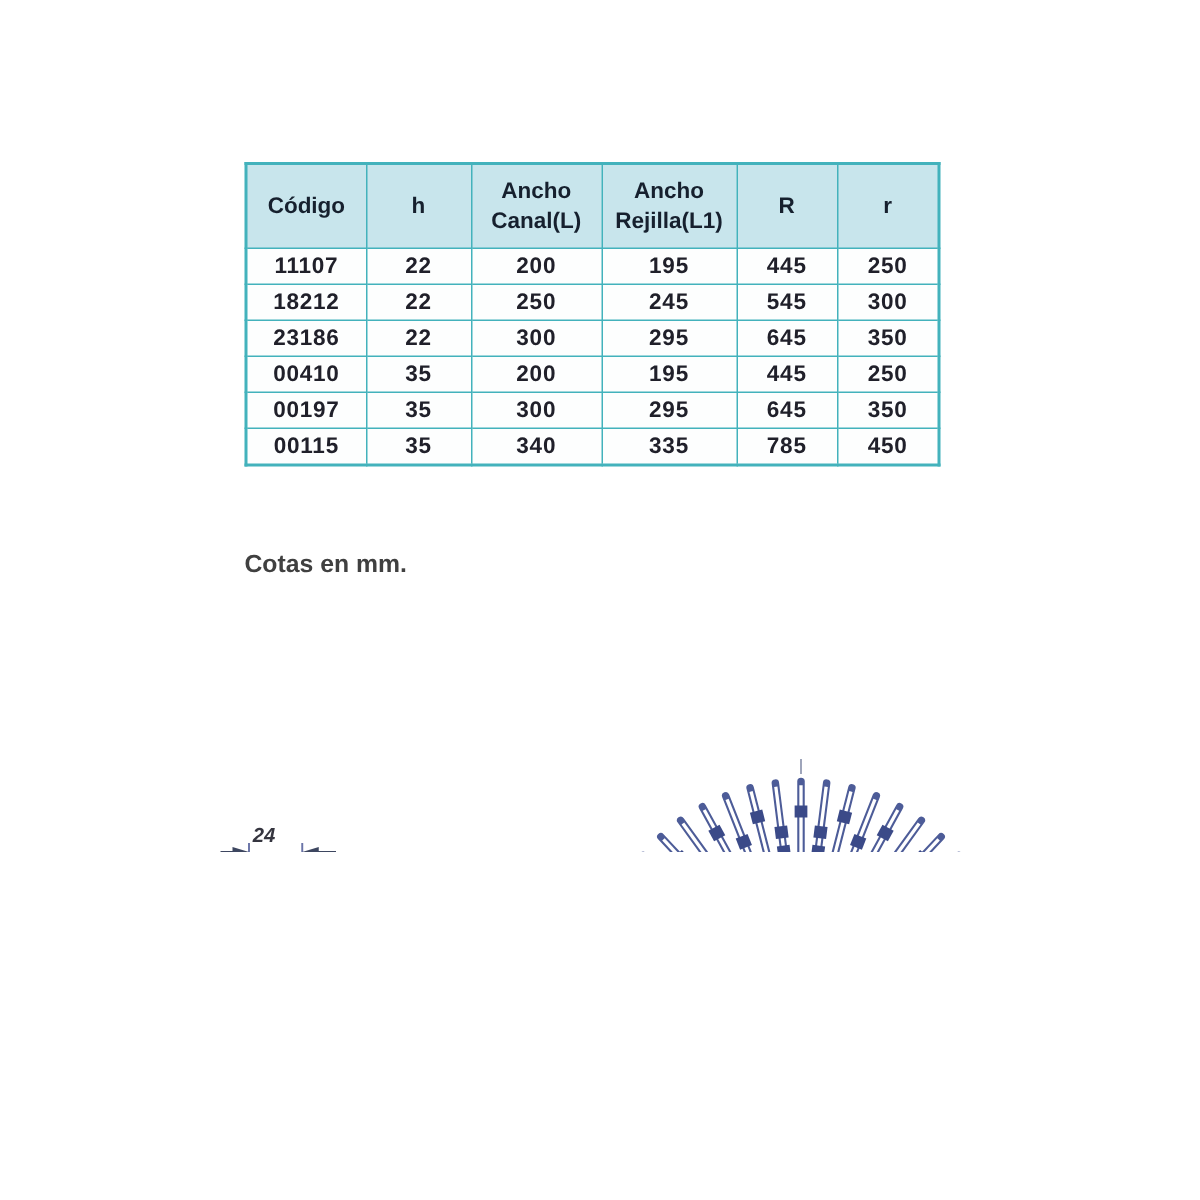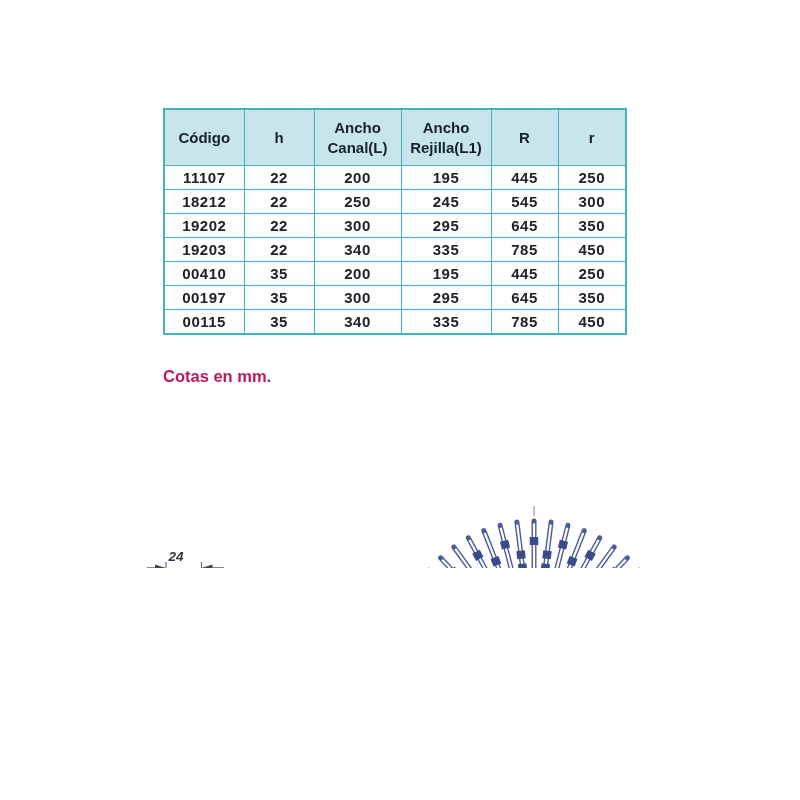--- a/index.html
+++ b/index.html
@@ -8,21 +8,21 @@
   
   #spec-table{position:absolute;left:163px;top:108px;border-collapse:collapse;table-layout:fixed;
               border:2px solid #43b2bc;}
   #spec-table th,#spec-table td{border:1.6px solid #43b2bc;text-align:center;vertical-align:middle;
               padding:0;}
   #spec-table th{background:#c8e5ec;height:55px;font-size:15px;line-height:1.3;font-weight:bold;
               color:#16202e;}
   #spec-table td{height:23px;font-size:15px;font-weight:bold;color:#20202a;background:#fdfefe;
               letter-spacing:0.5px;}
   
-  #caption{position:absolute;left:163px;top:367px;font-size:16.5px;font-weight:600;color:#be185d;}
+  #caption{position:absolute;left:163px;top:367px;font-size:16.5px;font-weight:600;color:#404040;}
   
   svg{position:absolute;overflow:visible;}
   #profile-svg{left:120px;top:540px;}
   #fan-svg{left:375px;top:490px;}
   svg text{font-family:"Liberation Sans",sans-serif;}
   .dim-label{fill:#35353f;font-weight:bold;font-style:italic;}
   .rad-label{fill:#2f3a66;font-weight:bold;font-style:italic;}
 </style>
 </head>
 <body>
@@ -77,34 +77,26 @@
         </tr>
         <tr>
           <td>18212</td>
           <td>22</td>
           <td>250</td>
           <td>245</td>
           <td>545</td>
           <td>300</td>
         </tr>
         <tr>
-          <td>19202</td>
+          <td>23186</td>
           <td>22</td>
           <td>300</td>
           <td>295</td>
           <td>645</td>
           <td>350</td>
-        </tr>
-        <tr>
-          <td>19203</td>
-          <td>22</td>
-          <td>340</td>
-          <td>335</td>
-          <td>785</td>
-          <td>450</td>
         </tr>
         <tr>
           <td>00410</td>
           <td>35</td>
           <td>200</td>
           <td>195</td>
           <td>445</td>
           <td>250</td>
         </tr>
         <tr>

